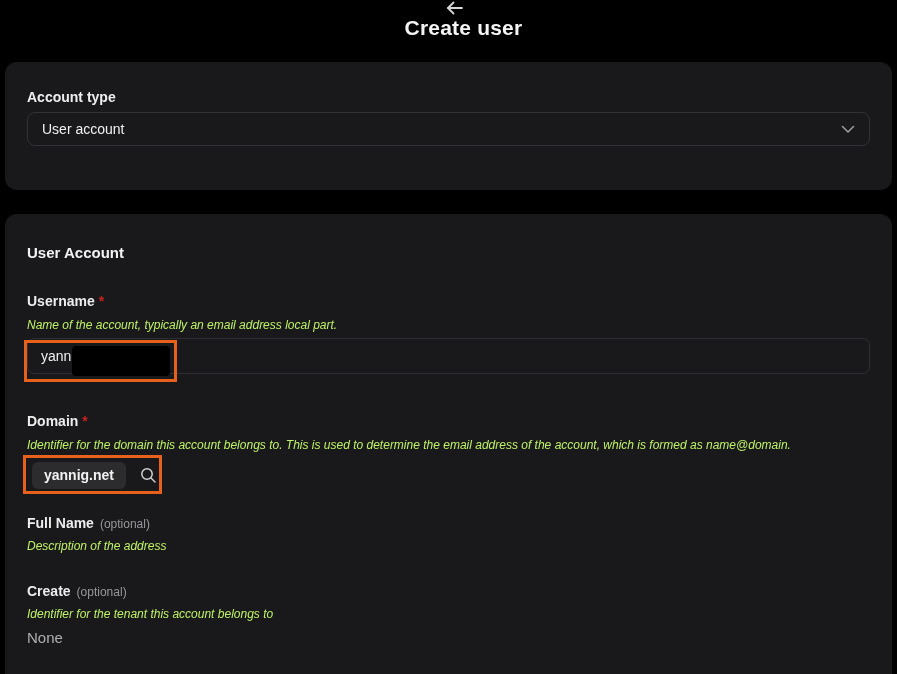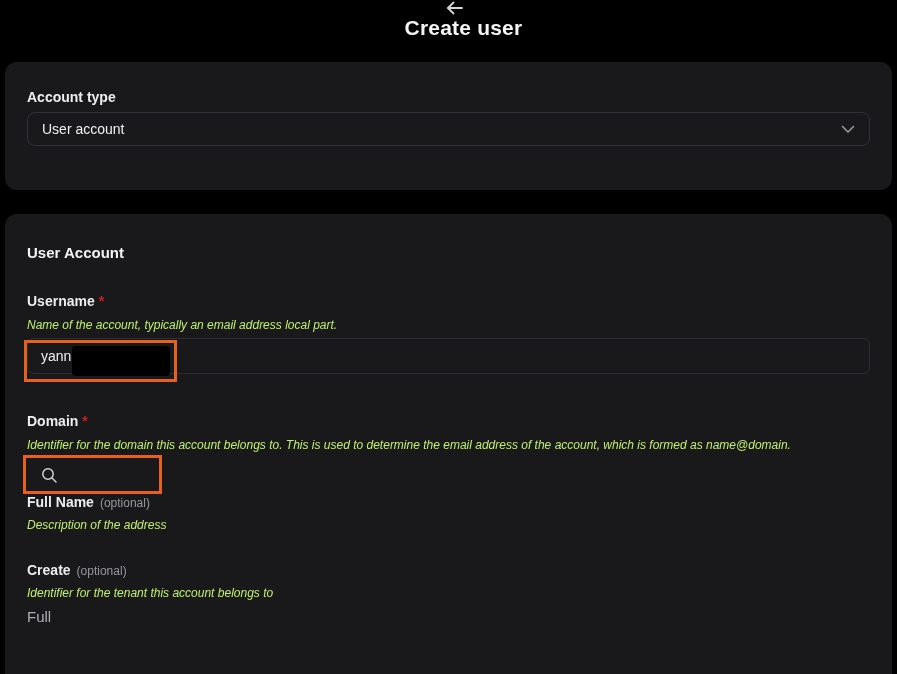--- a/index.html
+++ b/index.html
@@ -109,21 +109,21 @@
   .section-heading {
     font-size: 15px;
     font-weight: 700;
     line-height: 18px;
     color: #f2f2f3;
   }
 
   .field { position: relative; }
   .f-username { margin-top: 30px; }
   .f-domain   { margin-top: 38px; }
-  .f-fullname { }
+  .f-fullname { margin-top: 21px; }
   .f-tenant   { margin-top: 28px; }
 
   .input-wrap { position: relative; width: 843px; }
 
   .annotation-box {
     position: absolute;
     border: 3px solid #e8611c;
     pointer-events: none;
     z-index: 5;
   }
@@ -216,20 +216,21 @@
       <div class="annotation-box anno-username"></div>
     </div>
   </div>
 
   <div class="field f-domain">
     <div>
       <span class="field-label">Domain</span><span class="req">*</span>
     </div>
     <div class="helper">Identifier for the domain this account belongs to. This is used to determine the email address of the account, which is formed as name@domain.</div>
     <div class="domain-row">
+      <div class="domain-chip">yannig.net</div>
       <button class="search-btn">
         <span style="display:flex;">
           <svg width="17" height="17" viewBox="0 0 17 17" fill="none" stroke="#d2d2d5" stroke-width="1.5" stroke-linecap="round">
             <circle cx="7" cy="7" r="5.2"></circle>
             <line x1="11" y1="11" x2="15" y2="15"></line>
           </svg>
         </span>
       </button>
       <div class="annotation-box anno-domain"></div>
     </div>
@@ -240,15 +241,15 @@
       <span class="field-label">Full Name</span><span class="opt">(optional)</span>
     </div>
     <div class="helper" style="margin-top:6px;">Description of the address</div>
   </div>
 
   <div class="field f-tenant">
     <div>
       <span class="field-label">Create</span><span class="opt">(optional)</span>
     </div>
     <div class="helper" style="margin-top:6px;">Identifier for the tenant this account belongs to</div>
-    <div class="tenant-value">Full</div>
+    <div class="tenant-value">None</div>
   </div>
 </div>
 
 </body></html>

